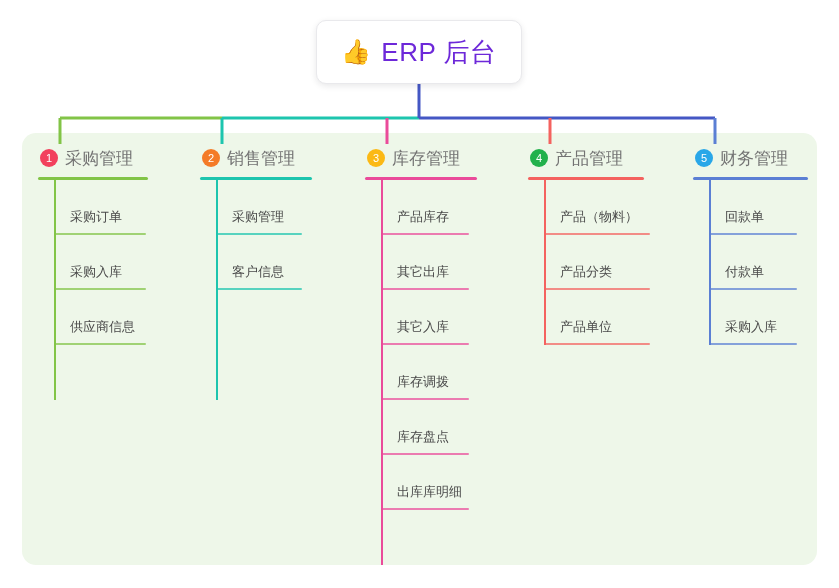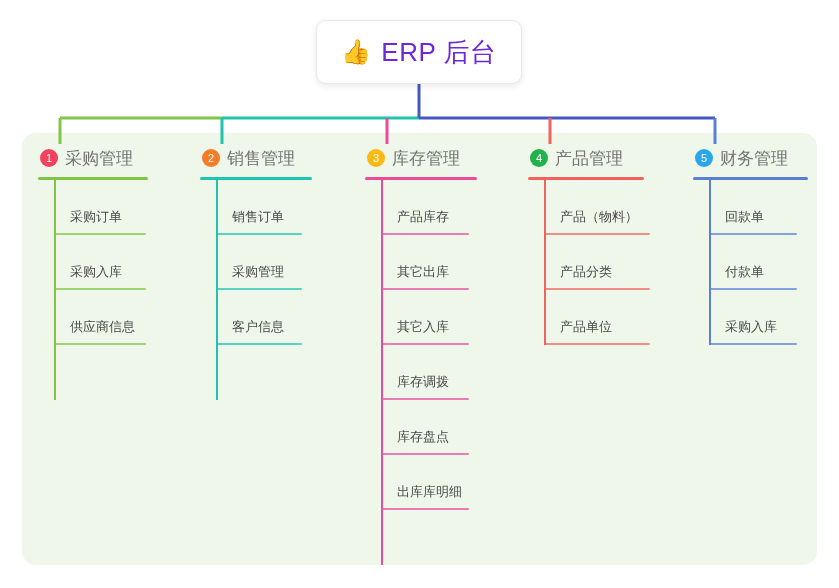--- a/index.html
+++ b/index.html
@@ -186,24 +186,20 @@
       </div>
       <div class="column" style="left: 200px;">
         <div class="col-header">
           <span class="badge" style="background: rgb(244, 123, 40);">2</span>
           <span class="col-title">销售管理</span>
         </div>
         <div class="col-rule" style="background: rgb(29, 197, 174); width: 112px;"></div>
         <div class="leaves">
           <div class="spine" style="background: rgb(29, 197, 174); height: 220px;"></div>
           <div class="leaf">
-            <span class="leaf-label">销售订单</span>
-            <div class="leaf-rule" style="background: rgb(29, 197, 174); opacity: 0.72; width: 86px;"></div>
-          </div>
-          <div class="leaf">
             <span class="leaf-label">采购管理</span>
             <div class="leaf-rule" style="background: rgb(29, 197, 174); opacity: 0.72; width: 86px;"></div>
           </div>
           <div class="leaf">
             <span class="leaf-label">客户信息</span>
             <div class="leaf-rule" style="background: rgb(29, 197, 174); opacity: 0.72; width: 86px;"></div>
           </div>
         </div>
       </div>
       <div class="column" style="left: 365px;">

